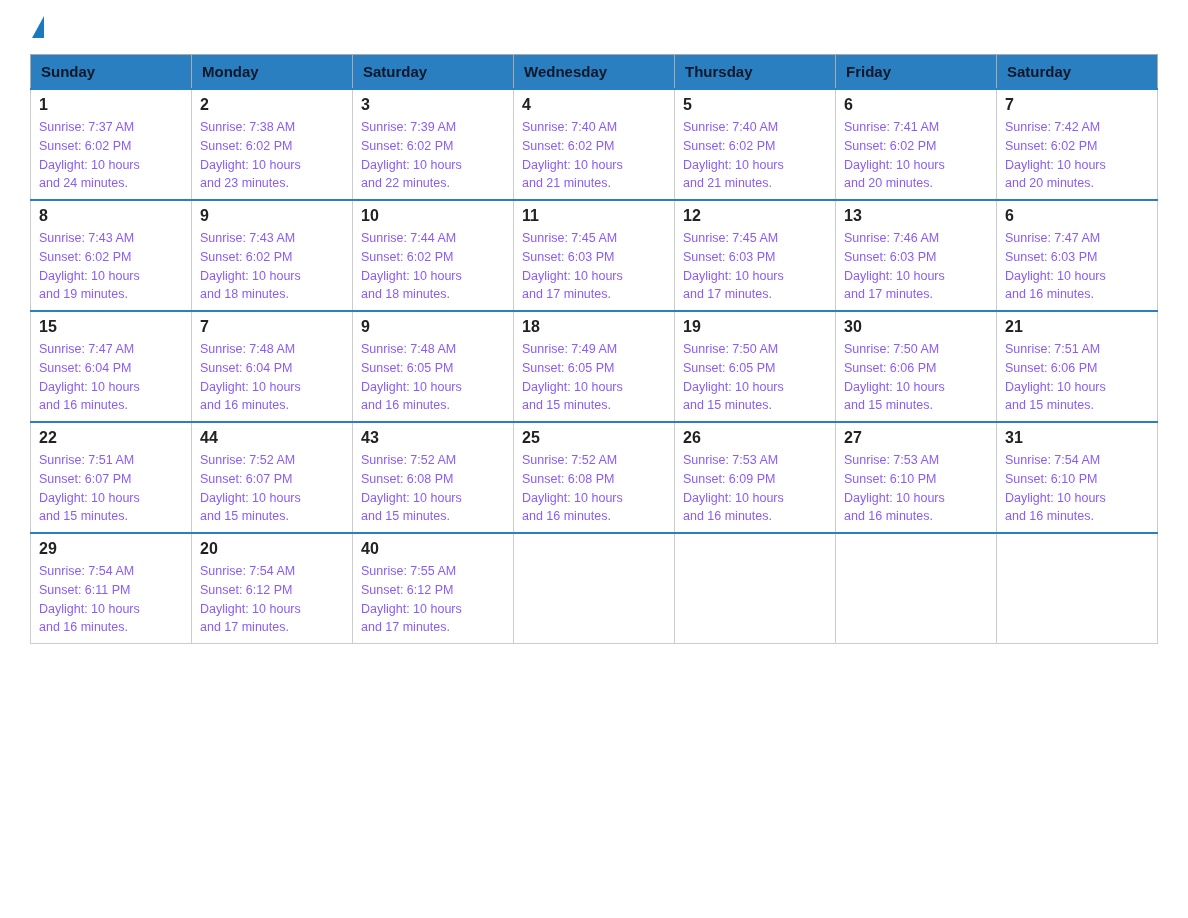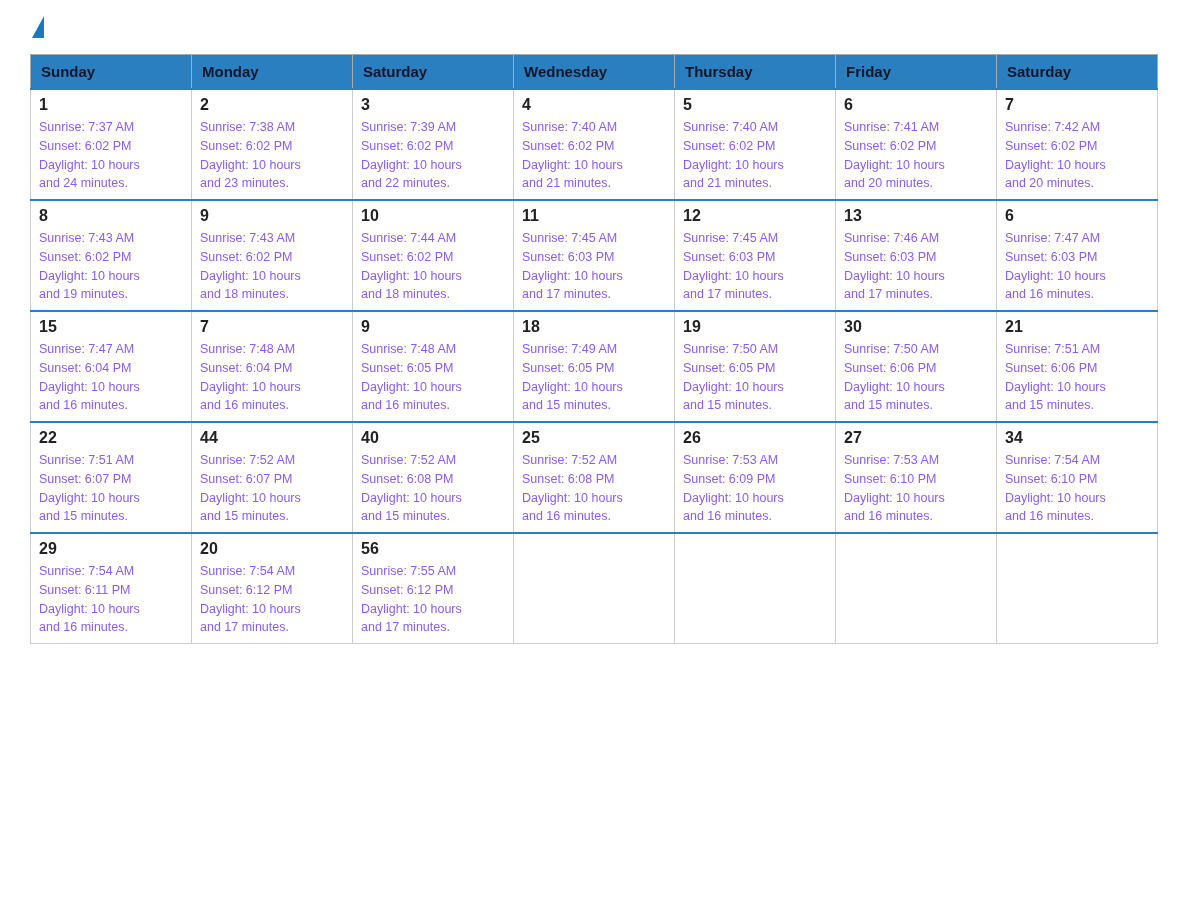--- a/index.html
+++ b/index.html
@@ -339,21 +339,21 @@
         <td>
         <span class="day-number">44</span>
         <div class="day-info">
           Sunrise: 7:52 AM<br>
           Sunset: 6:07 PM<br>
           Daylight: 10 hours<br>
           and 15 minutes.
         </div>
       </td>
         <td>
-        <span class="day-number">40</span>
+        <span class="day-number">43</span>
         <div class="day-info">
           Sunrise: 7:52 AM<br>
           Sunset: 6:08 PM<br>
           Daylight: 10 hours<br>
           and 15 minutes.
         </div>
       </td>
         <td>
         <span class="day-number">25</span>
         <div class="day-info">
@@ -375,21 +375,21 @@
         <td>
         <span class="day-number">27</span>
         <div class="day-info">
           Sunrise: 7:53 AM<br>
           Sunset: 6:10 PM<br>
           Daylight: 10 hours<br>
           and 16 minutes.
         </div>
       </td>
         <td>
-        <span class="day-number">34</span>
+        <span class="day-number">31</span>
         <div class="day-info">
           Sunrise: 7:54 AM<br>
           Sunset: 6:10 PM<br>
           Daylight: 10 hours<br>
           and 16 minutes.
         </div>
       </td>
       </tr>
       <tr class="week-row">
         <td>
@@ -404,21 +404,21 @@
         <td>
         <span class="day-number">20</span>
         <div class="day-info">
           Sunrise: 7:54 AM<br>
           Sunset: 6:12 PM<br>
           Daylight: 10 hours<br>
           and 17 minutes.
         </div>
       </td>
         <td>
-        <span class="day-number">56</span>
+        <span class="day-number">40</span>
         <div class="day-info">
           Sunrise: 7:55 AM<br>
           Sunset: 6:12 PM<br>
           Daylight: 10 hours<br>
           and 17 minutes.
         </div>
       </td>
         <td class="empty-cell"></td>
         <td class="empty-cell"></td>
         <td class="empty-cell"></td>

